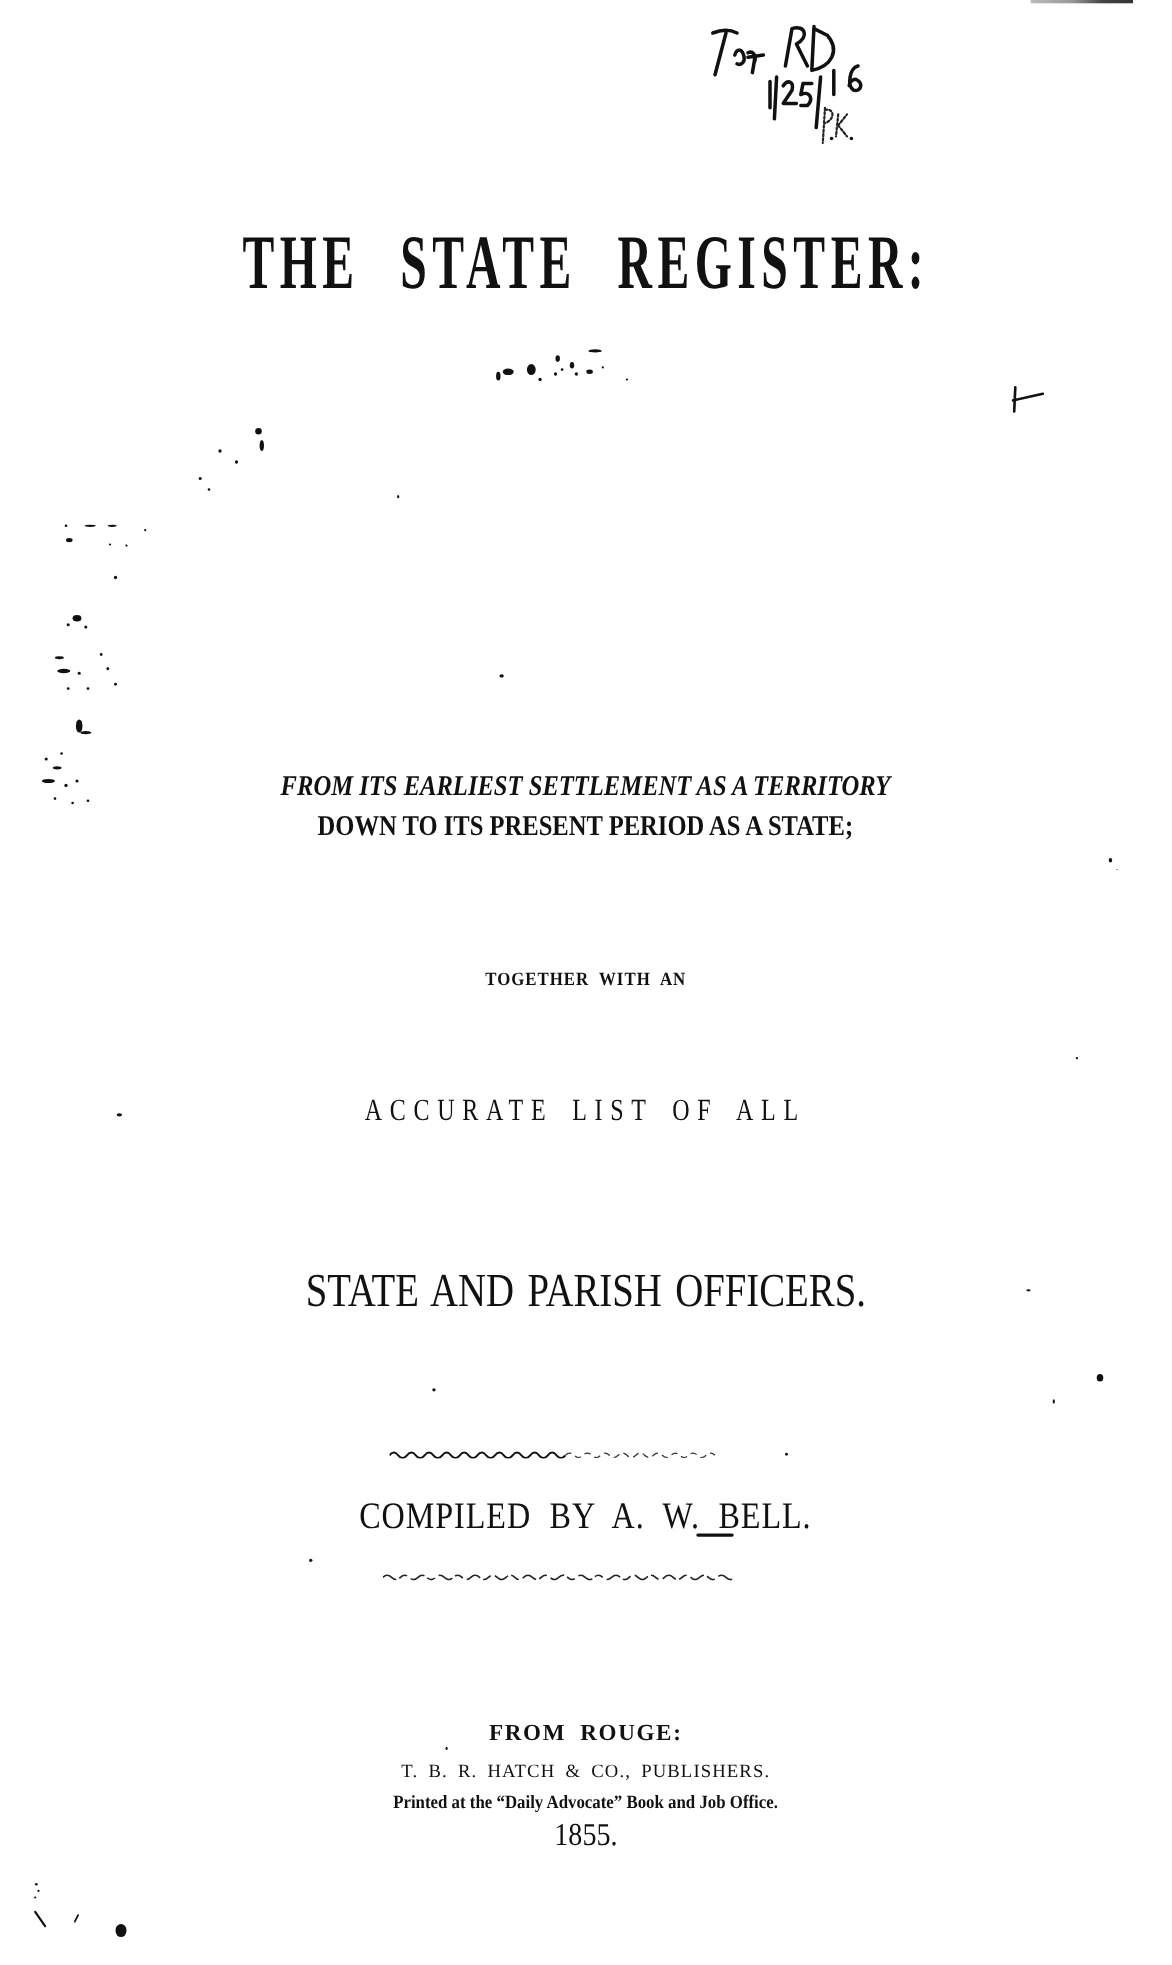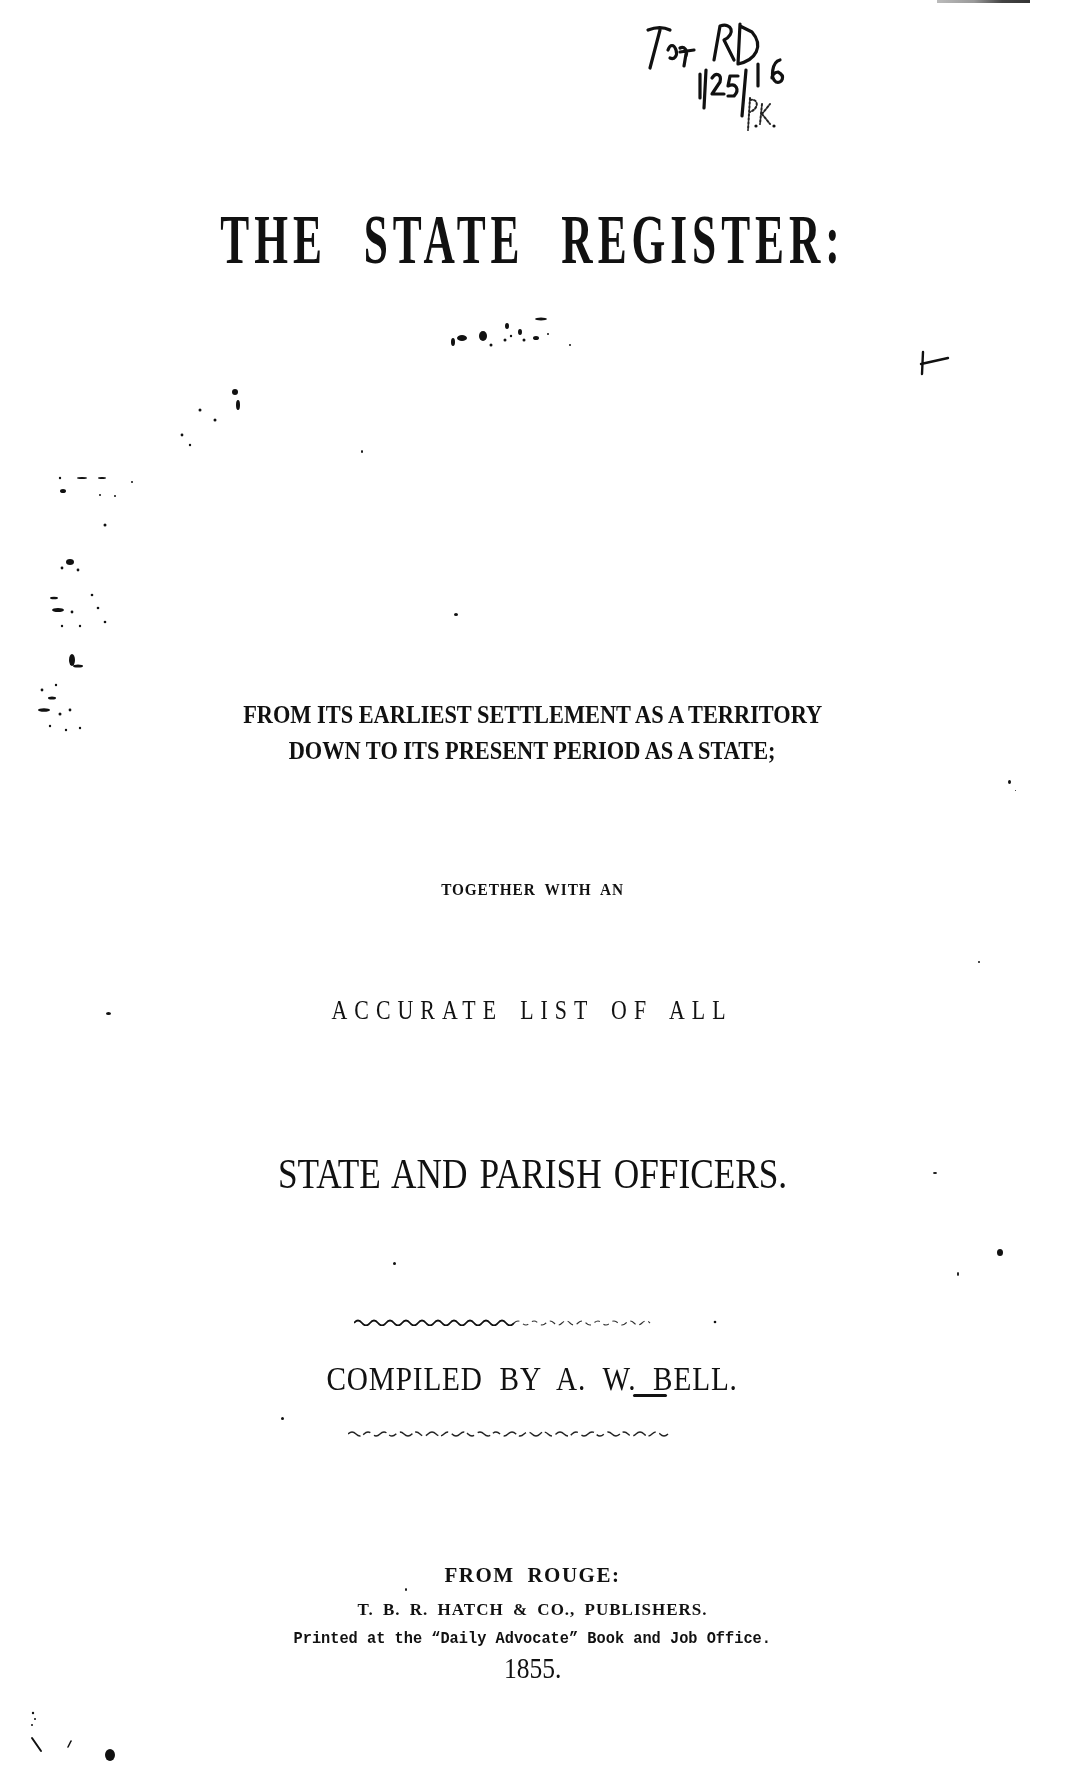--- a/index.html
+++ b/index.html
@@ -10,40 +10,40 @@
   .cond { display: inline-block; transform-origin: center top; }
 
   #title { top: 205px; font-size: 70px; letter-spacing: 8px; word-spacing: 34px; }
   #title .cond { transform: scaleX(0.62); }
 
   #subtitle { top: 380px; font-size: 19px; font-weight: bold; letter-spacing: 1.5px; word-spacing: 8px; }
 
   #blackletter { top: 505px; font-size: 82px; font-weight: bold; font-style: italic; letter-spacing: 1px; word-spacing: 22px; }
   #blackletter .cond { transform: scaleX(0.78); }
 
-  #from1 { top: 702px; font-size: 26px; font-weight: bold; }
+  #from1 { top: 702px; font-size: 26px; font-weight: bold; font-style: italic; }
   #from1 .cond { transform: scaleX(0.86); }
   #from2 { top: 738px; font-size: 26px; font-weight: bold; }
   #from2 .cond { transform: scaleX(0.86); }
 
   #together { top: 881px; font-size: 17px; font-weight: bold; letter-spacing: 1px; word-spacing: 5px; }
   #together .cond { transform: scaleX(0.9); }
 
   #accurate { top: 996px; font-size: 28px; letter-spacing: 9px; word-spacing: 6px; }
   #accurate .cond { transform: scaleX(0.78); }
 
   #officers { top: 1152px; font-size: 43px; word-spacing: 4px; text-align: center; }
   #officers .cond { transform: scaleX(0.82); }
 
   #compiled { top: 1362px; font-size: 34px; letter-spacing: 1px; word-spacing: 10px; }
   #compiled .cond { transform: scaleX(0.86); }
 
   #city { top: 1565px; font-size: 21px; font-weight: bold; letter-spacing: 1.5px; word-spacing: 6px; }
-  #publisher { top: 1601px; font-size: 17px; font-weight: bold; letter-spacing: 1px; word-spacing: 4px; }
-  #printer { top: 1630px; font-size: 17px; font-weight: bold; font-family: Liberation Mono, monospace; }
+  #publisher { top: 1601px; font-size: 17px; font-weight: normal; letter-spacing: 1px; word-spacing: 4px; }
+  #printer { top: 1630px; font-size: 17px; font-weight: bold; }
   #printer .cond { transform: scaleX(0.9); }
   #year { top: 1654px; font-size: 29px; }
   #year .cond { transform: scaleX(0.88); }
 
   .wavy { position: absolute; height: 8px; }
   .underline-mark { position: absolute; left: 633px; top: 1394px; width: 34px; height: 3px; background: #111; border-radius: 2px; }
 
   .handwriting { position: absolute; left: 640px; top: 20px; width: 200px; height: 115px; }
   .plus-mark { position: absolute; left: 918px; top: 350px; width: 32px; height: 26px; }
   .top-bar { position: absolute; left: 937px; top: 0; width: 93px; height: 3px; background: linear-gradient(90deg,#bbb 0%,#999 40%,#444 70%,#333 100%); }

